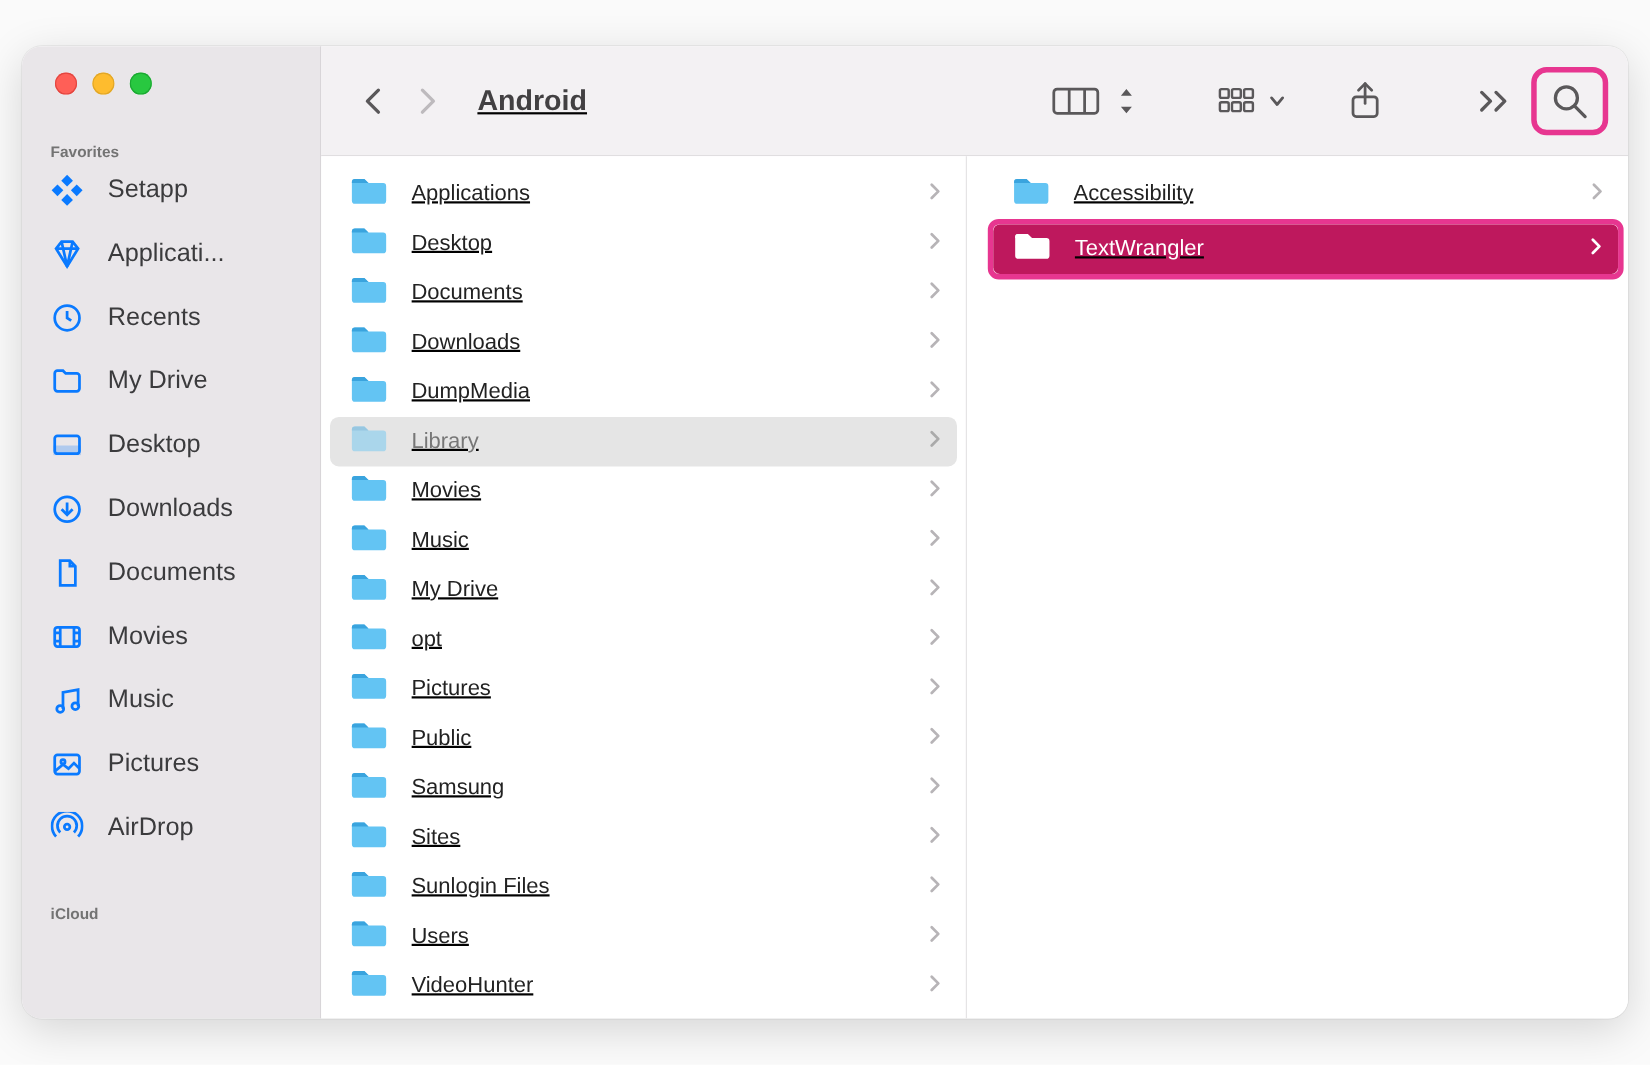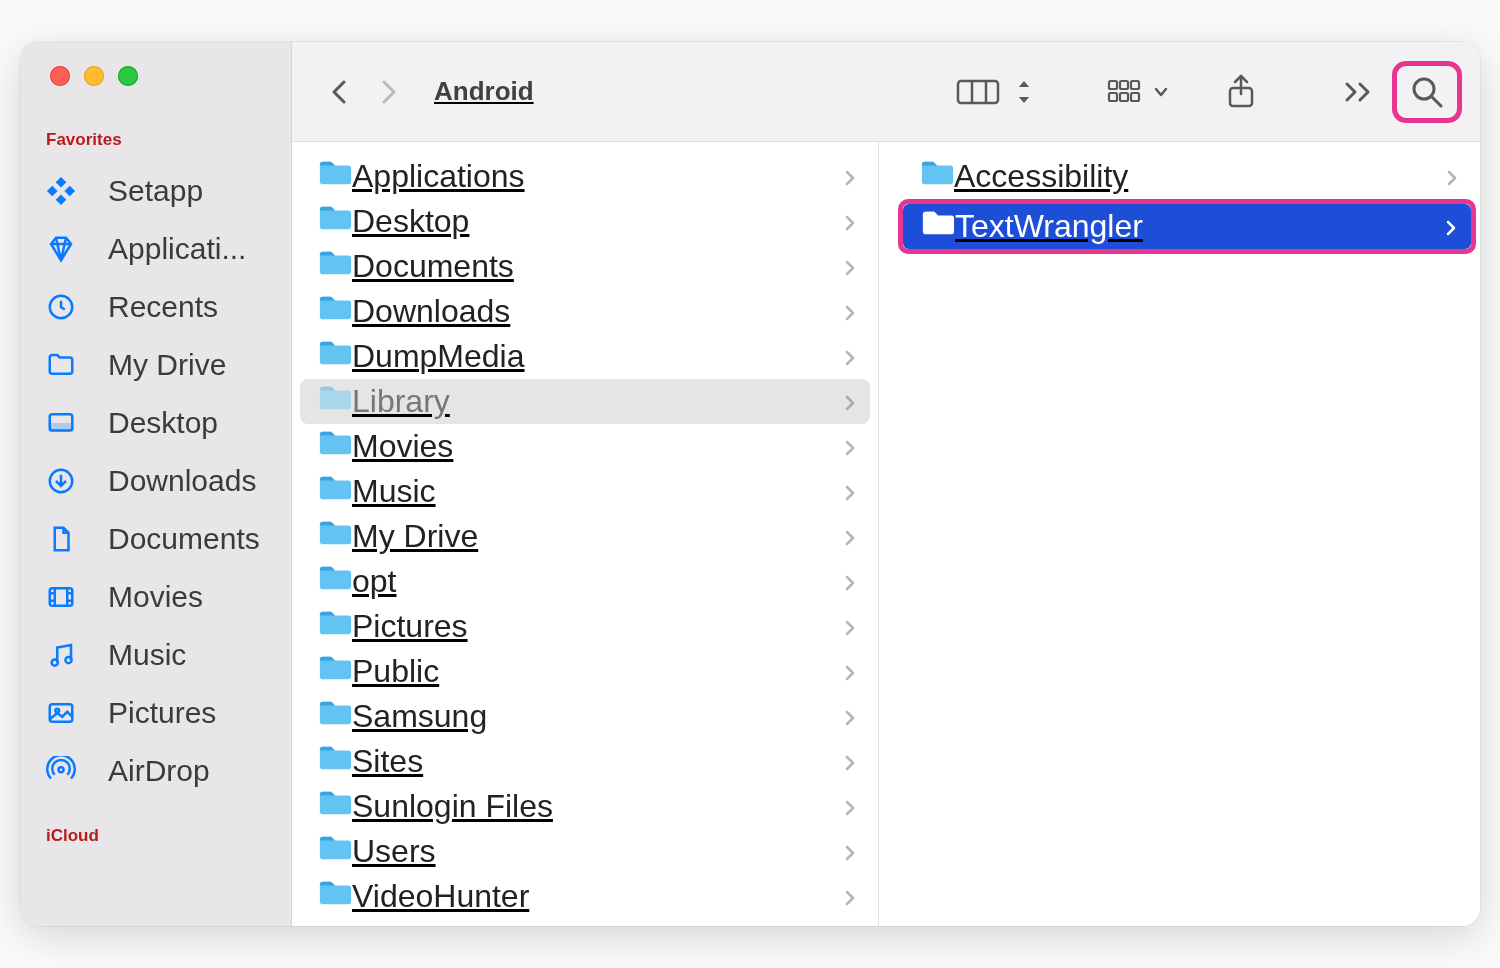--- a/index.html
+++ b/index.html
@@ -35,32 +35,32 @@
     display: flex;
     gap: 14px;
     padding-left: 30px;
     padding-bottom: 38px;
   }
   .dot { width: 20px; height: 20px; border-radius: 50%; }
   .dot.red { background: #ff5f57; box-shadow: inset 0 0 0 1px #e24640; }
   .dot.yellow { background: #febc2e; box-shadow: inset 0 0 0 1px #e0a628; }
   .dot.green { background: #28c840; box-shadow: inset 0 0 0 1px #1ca832; }
   .section-label {
-    font-size: 17px;
+    font-size: 14px;
     font-weight: 600;
-    color: #b91c1c;
+    color: #737373;
     padding: 6px 26px 12px 26px;
   }
   .sb-item {
     display: flex;
-    align-items: center;
-    gap: 32px;
+    align-items: flex-start;
+    gap: 22px;
     padding: 0 26px;
     height: 58px;
-    font-size: 30px;
+    font-size: 23px;
     color: #3b3b3d;
     cursor: default;
     white-space: nowrap;
     overflow: hidden;
     text-overflow: ellipsis;
   }
   .sb-icon {
     width: 30px; height: 30px;
     flex-shrink: 0;
     color: #0a7aff;
@@ -129,35 +129,35 @@
     border-right: 1px solid #e3e1e3;
     padding-top: 12px;
   }
   .col:last-child { border-right: none; margin-left: 15px; }
 
   .row {
     height: 45px;
     display: flex;
     align-items: center;
     padding: 0 14px 0 18px;
-    font-size: 32px;
+    font-size: 20px;
     color: #222;
-    gap: 0;
+    gap: 22px;
     cursor: default;
     border-radius: 8px;
     margin: 0 8px;
   }
   .row.expanded {
     background: #e5e5e5;
     color: #777;
   }
   .row.expanded .folder-icon { opacity: 0.45; }
   .row.expanded .chevron-icon { color: #aaa; }
   .row.selected {
-    background: #1d4ed8;
+    background: #be185d;
     color: #fff;
     position: relative;
   }
   .row.selected .chevron-icon { color: #fff; }
   .row .lbl { flex:1; white-space:nowrap; overflow:hidden; text-overflow:ellipsis; }
   .folder-icon {
     width: 34px; height: 28px; flex-shrink:0;
   }
   .chevron-icon {
     color: #b7b4b7;

